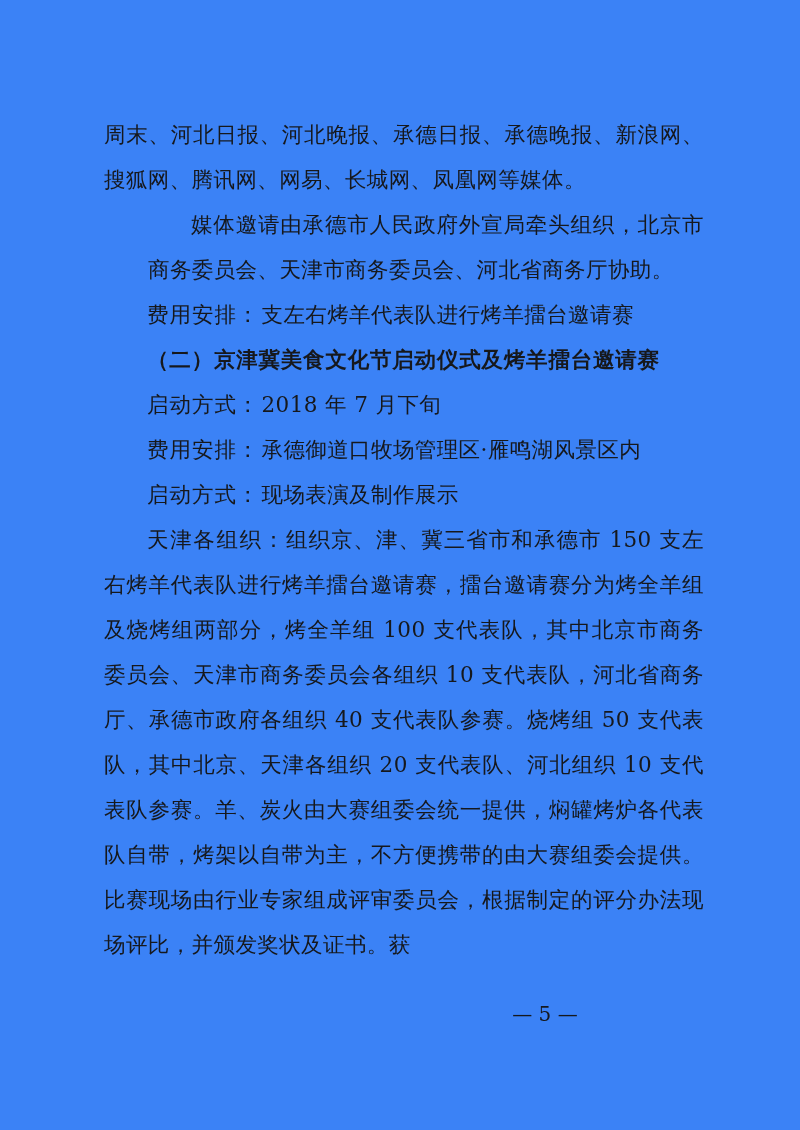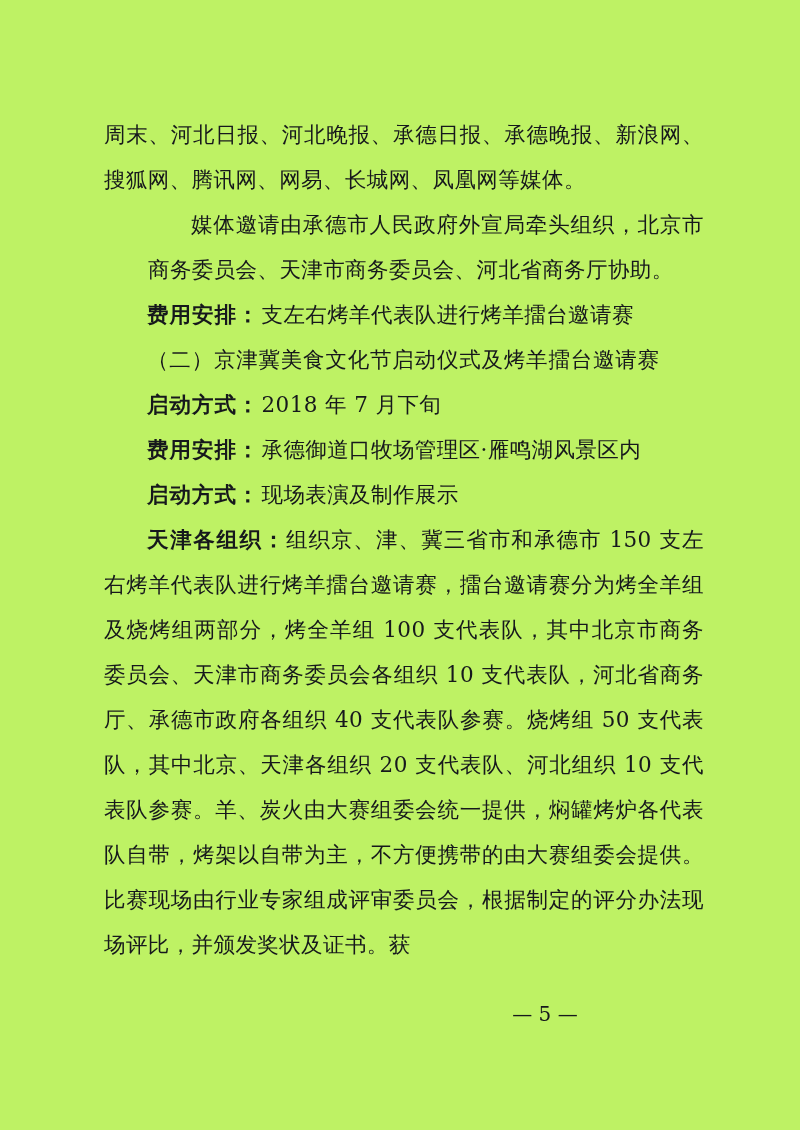--- a/index.html
+++ b/index.html
@@ -14,21 +14,21 @@
     color: #1b1b1b;
     position: relative;
     overflow: hidden;
   }
   .page {
     position: absolute;
     left: 0;
     top: 0;
     width: 800px;
     height: 1130px;
-    background: #bef264;
+    background: #3b82f6;
   }
   .content {
     position: absolute;
     left: 104px;
     top: 112px;
     width: 600px;
   }
   p {
     margin: 0;
     font-size: 21.5px;
@@ -36,26 +36,26 @@
     text-align: justify;
     text-justify: inter-ideograph;
     letter-spacing: 0.4px;
     color: #16181c;
   }
   .indent {
     text-indent: 43px;
     margin-left: 44px;
   }
   .heading {
-    font-weight: normal;
+    font-weight: bold;
     text-indent: 43px;
     letter-spacing: 0.8px;
   }
   .label {
-    font-weight: bold;
+    font-weight: normal;
     letter-spacing: 1px;
   }
   .lead-in {
     text-indent: 43px;
   }
   .lead-in .label {
     margin-right: 2px;
   }
   .body-block {
     text-indent: 43px;

